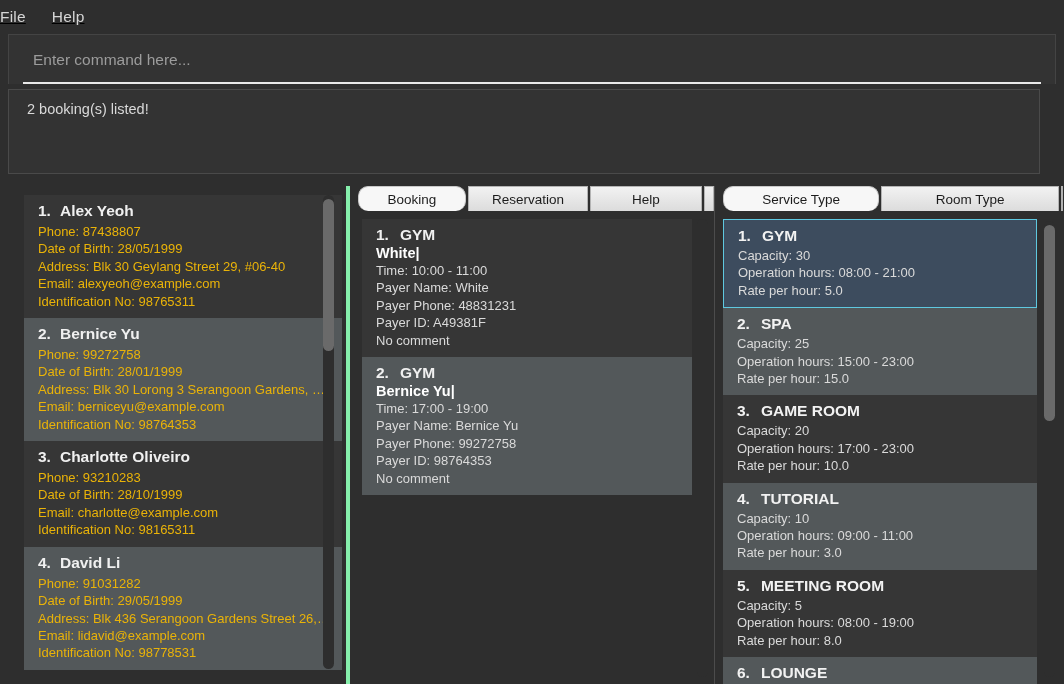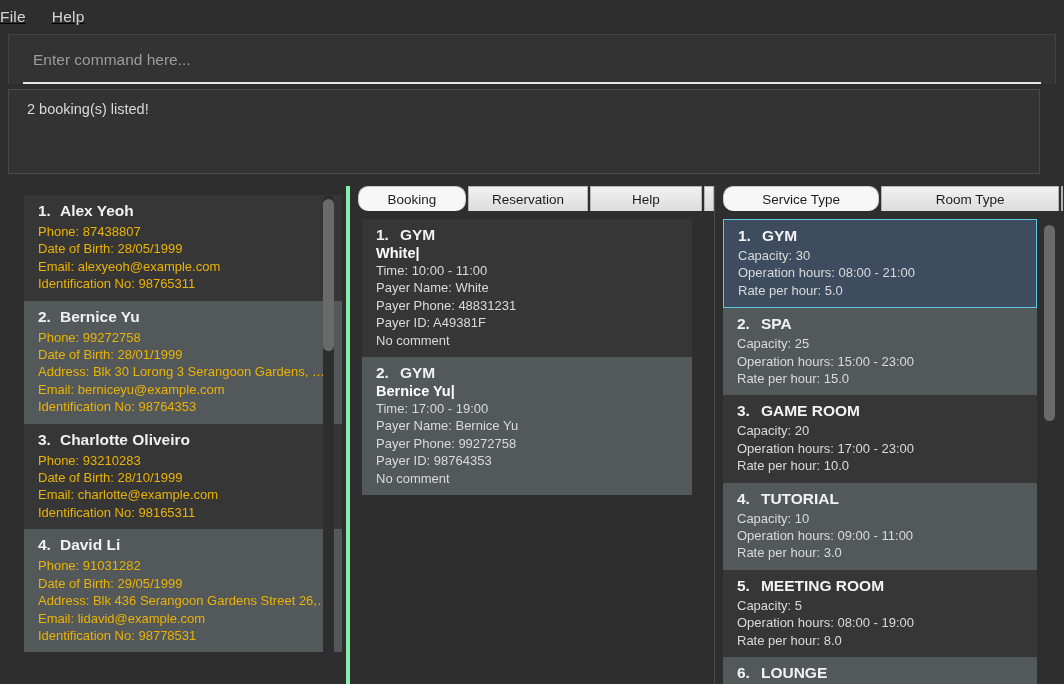--- a/index.html
+++ b/index.html
@@ -249,20 +249,21 @@
 </div>
 
 <div id="main">
 
   <div id="person-panel">
     <div id="person-list">
         <div class="person-card odd">
           <div class="person-title"><span class="idx">1.</span><span>Alex Yeoh</span></div>
           <div class="person-line">Phone: 87438807</div>
           <div class="person-line">Date of Birth: 28/05/1999</div>
+          <div class="person-line">Address: Blk 30 Geylang Street 29, #06-40</div>
           <div class="person-line">Email: alexyeoh@example.com</div>
           <div class="person-line">Identification No: 98765311</div>
         </div>
         <div class="person-card even">
           <div class="person-title"><span class="idx">2.</span><span>Bernice Yu</span></div>
           <div class="person-line">Phone: 99272758</div>
           <div class="person-line">Date of Birth: 28/01/1999</div>
           <div class="person-line">Address: Blk 30 Lorong 3 Serangoon Gardens, #0…</div>
           <div class="person-line">Email: berniceyu@example.com</div>
           <div class="person-line">Identification No: 98764353</div>

